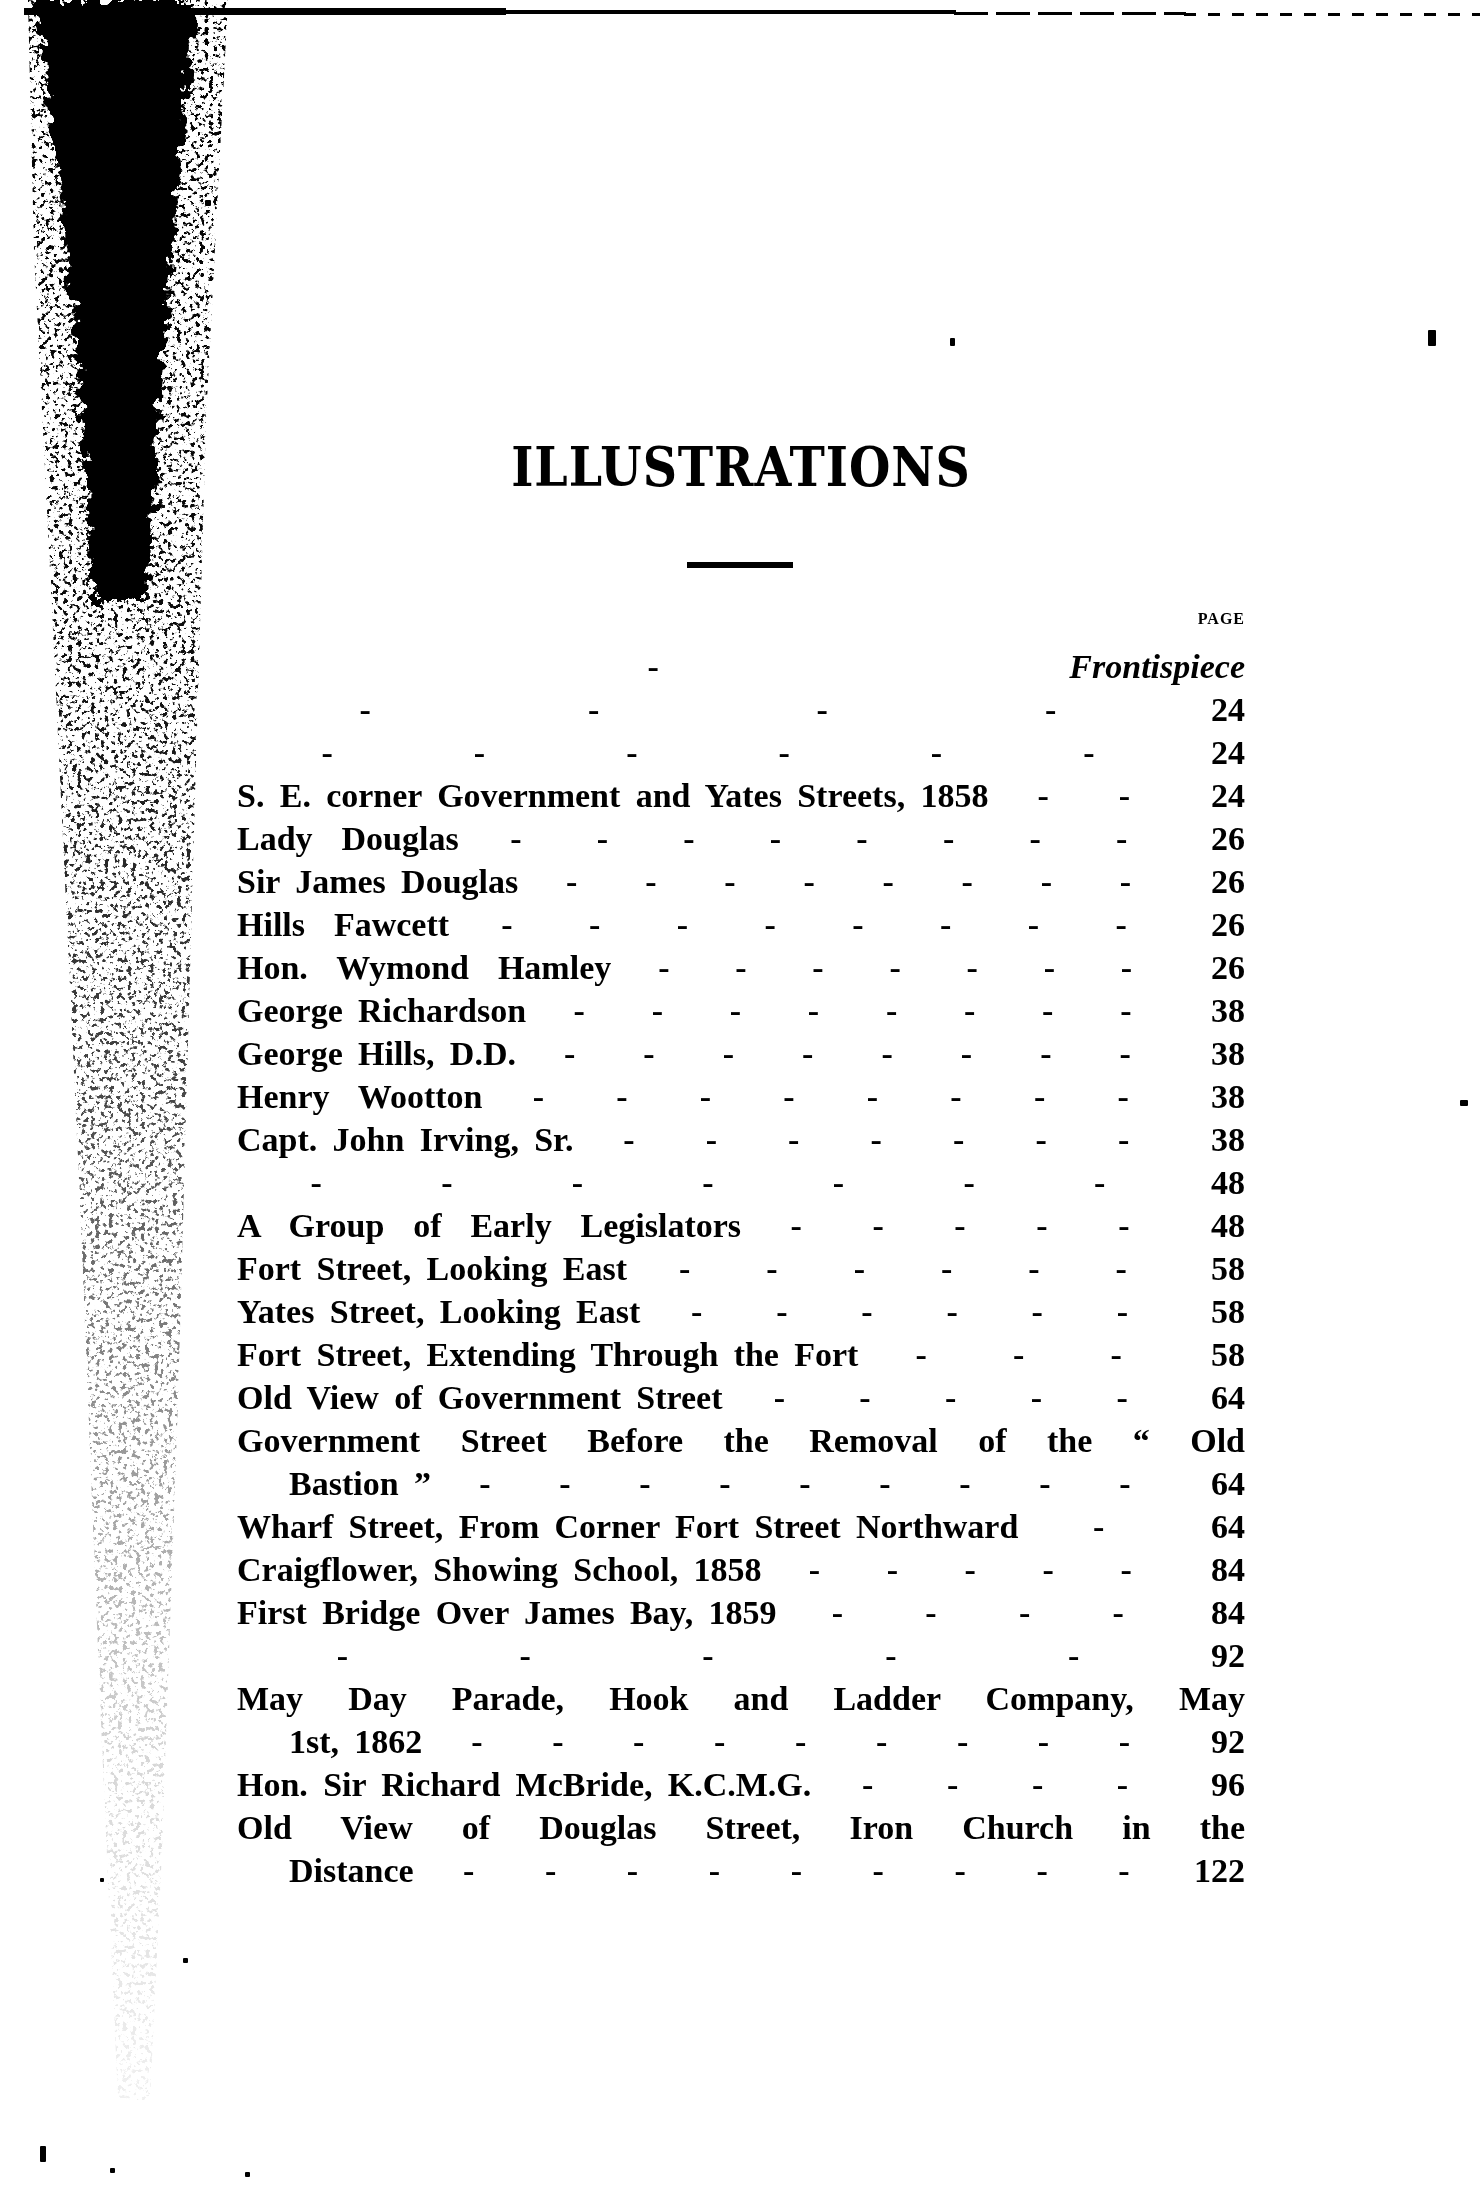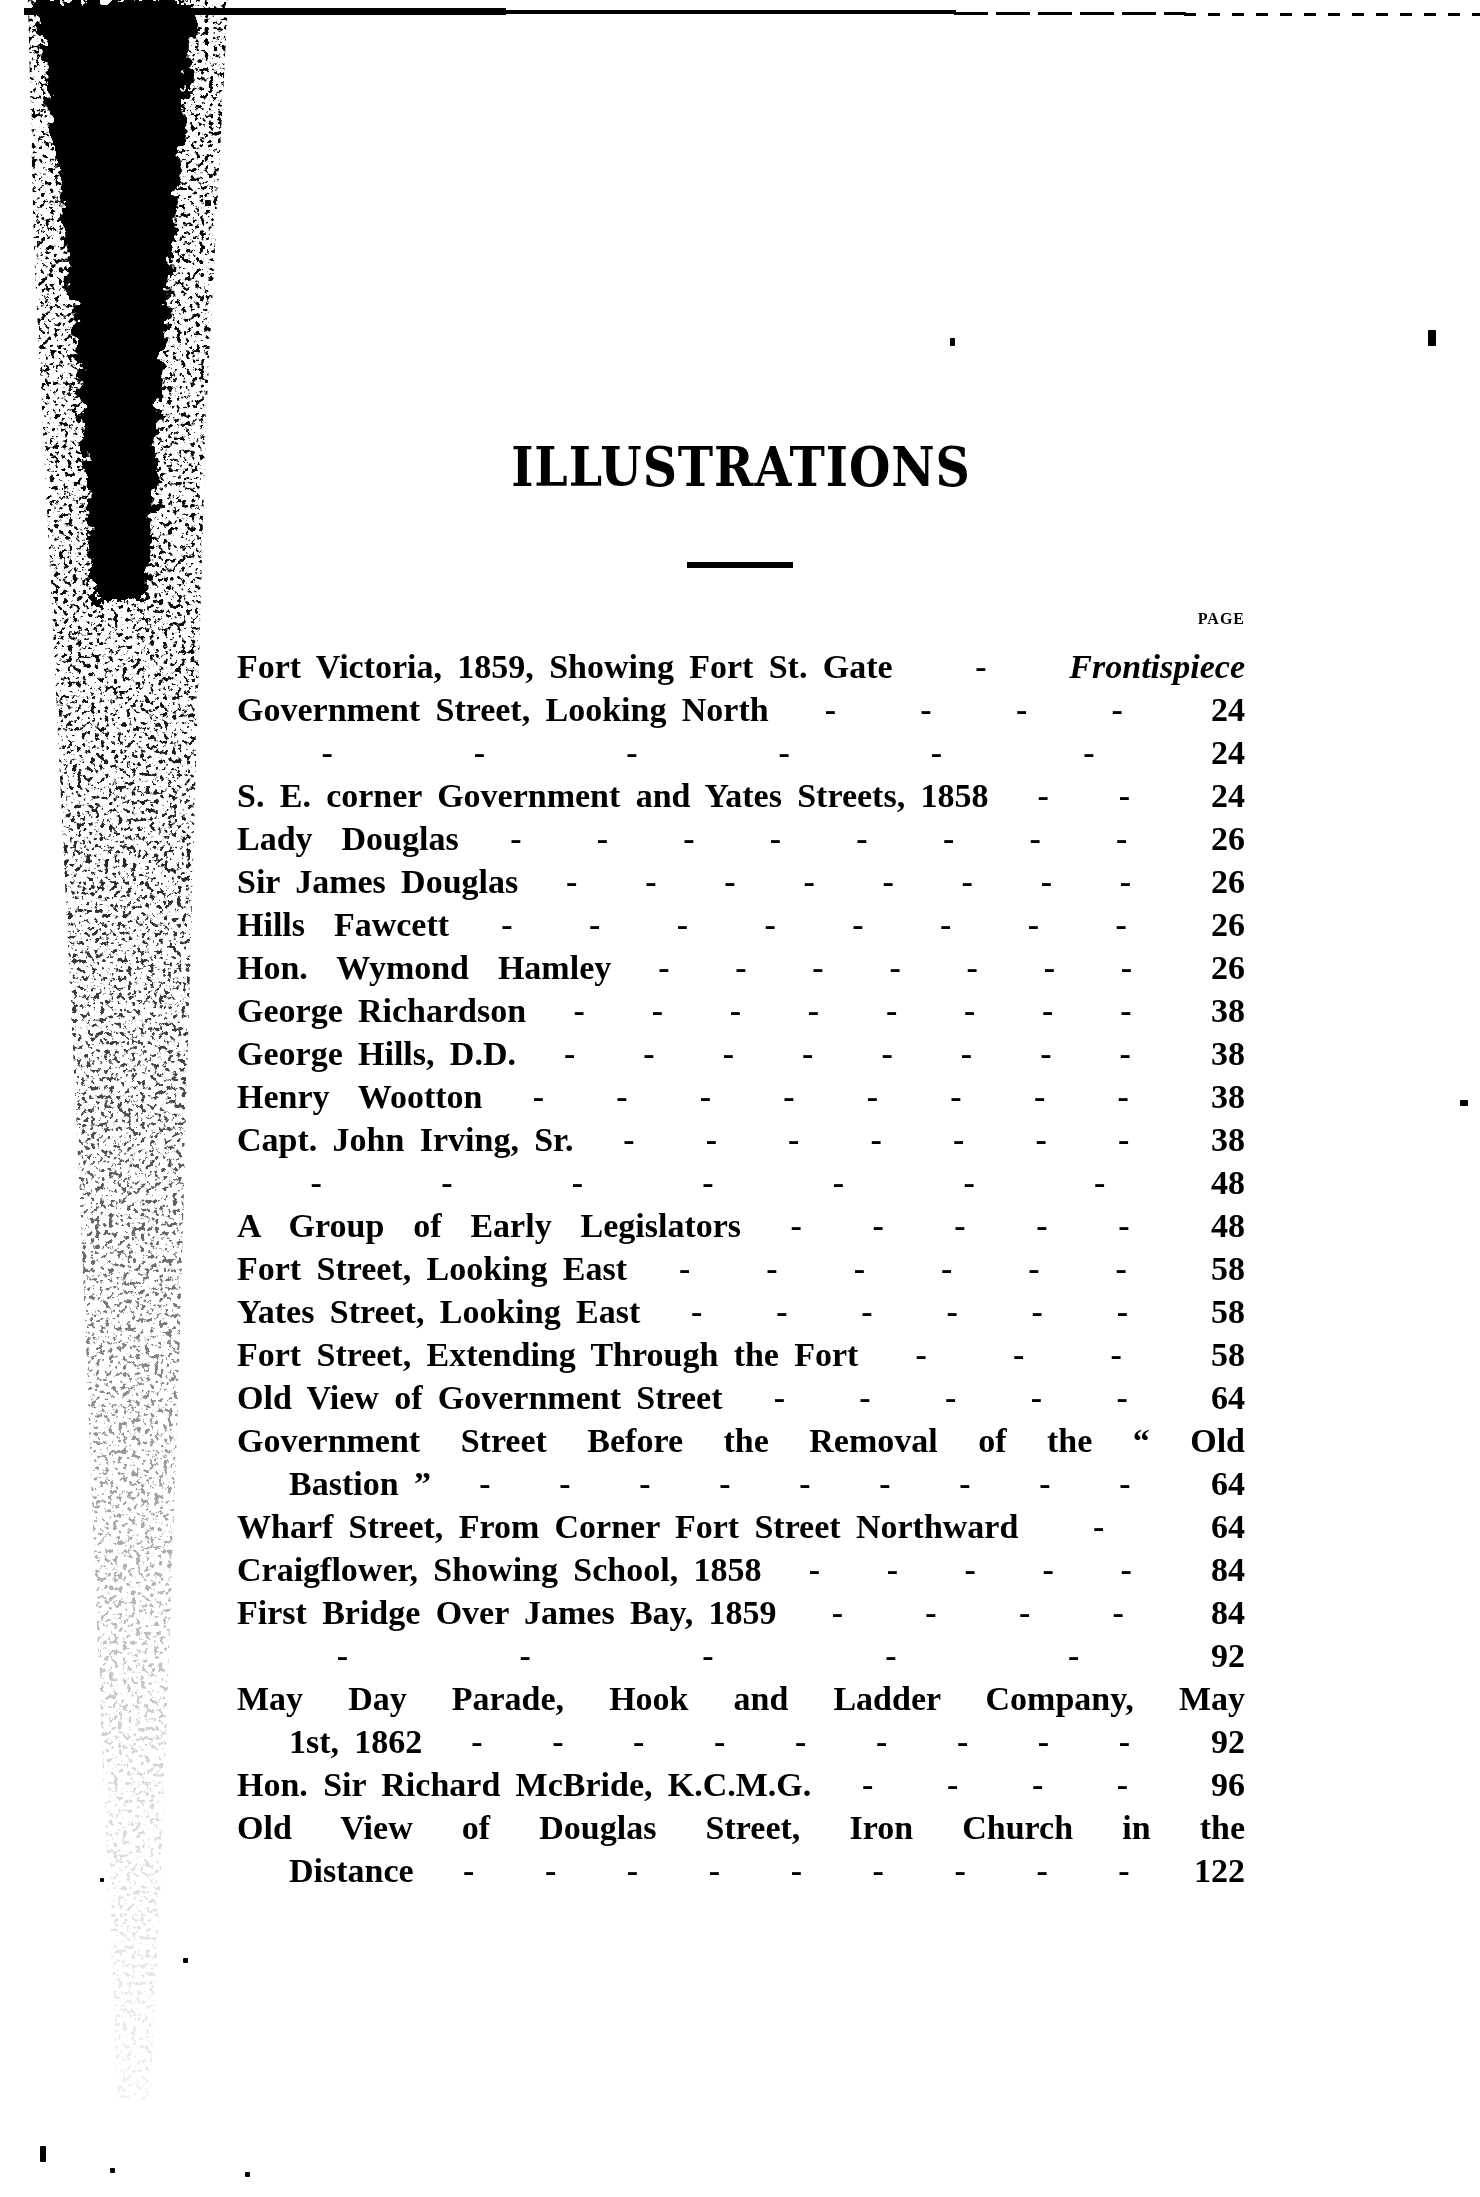--- a/index.html
+++ b/index.html
@@ -87,28 +87,26 @@
 <div class="speck" style="left:40px;top:2146px;width:6px;height:16px;"></div>
 <div class="speck" style="left:110px;top:2168px;width:5px;height:5px;"></div>
 <div class="speck" style="left:245px;top:2172px;width:5px;height:5px;"></div>
 
 <div class="title">ILLUSTRATIONS</div>
 <div class="rule"></div>
 <div class="page-col-label">PAGE</div>
 
 <div class="toc">
     <div class="row">
-      <span class="t">Fort Victoria, 1859, Showing Fort St. Gate</span>
       <span class="leader">
         <span class="dash">-</span>
       </span>
       <span class="pg frontis">Frontispiece</span>
     </div>
     <div class="row">
-      <span class="t">Government Street, Looking North</span>
       <span class="leader">
         <span class="dash">-</span>
         <span class="dash">-</span>
         <span class="dash">-</span>
         <span class="dash">-</span>
       </span>
       <span class="pg">24</span>
     </div>
     <div class="row">
       <span class="leader">

